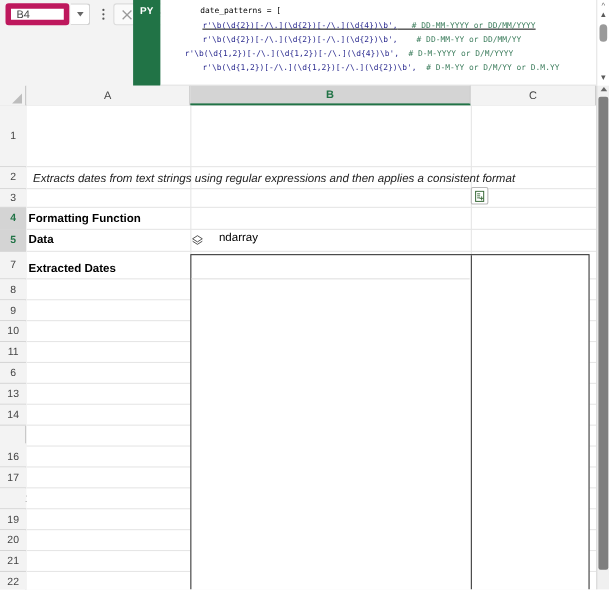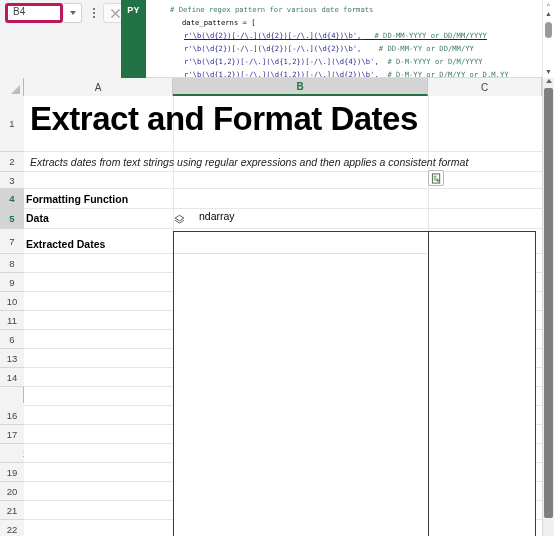--- a/index.html
+++ b/index.html
@@ -12,21 +12,21 @@
   }
   #app { position: relative; width: 554px; height: 536px; background:#f3f3f3; }
 
   
   #formula-row {
     position: absolute; left:0; top:0; width:554px; height:78px;
     background:#f3f3f3;
   }
   #name-box {
     position:absolute; left:5px; top:3px; width:58px; height:20px;
-    background:#ffffff; border:3px solid #be185d; border-radius:3px;
+    background:#ffffff; border:5px solid #be185d; border-radius:3px;
     display:flex; align-items:flex-start; padding-left:5px;
     font-size:10px; color:#444; font-family:"Liberation Sans", sans-serif;
   }
   #name-box-caret {
     position:absolute; left:64px; top:3px; width:18px; height:20px;
     background:#ffffff; border:1px solid #d0d0d0; border-left:none;
     border-radius:0 3px 3px 0;
     display:flex; align-items:center; justify-content:center;
   }
   .caret { width:0;height:0;border-left:3.5px solid transparent;border-right:3.5px solid transparent;border-top:4px solid #666; }
@@ -217,25 +217,24 @@
       <span class="fxicon">
         <span class="caret" style="border-top-color:#8a8a8a"></span>
       </span>
     </div>
 
     <div id="py-badge">
       <span>PY</span>
     </div>
 
     <div id="code-area">
-        <div class="cl" style="padding-left: 24px;"><span class="cmt"># Define regex pattern for various date formats</span></div>
         <div class="cl" style="padding-left: 36px;"><span class="plain">date_patterns = [</span></div>
         <div class="cl" style="padding-left: 38px; text-decoration: underline;"><span class="str">r'\b(\d{2})[-/\.](\d{2})[-/\.](\d{4})\b',</span><span class="cmt">   # DD-MM-YYYY or DD/MM/YYYY</span></div>
         <div class="cl" style="padding-left: 38px;"><span class="str">r'\b(\d{2})[-/\.](\d{2})[-/\.](\d{2})\b',</span><span class="cmt">    # DD-MM-YY or DD/MM/YY</span></div>
-        <div class="cl" style="padding-left: 38px;"><span class="str">r'\b(\d{1,2})[-/\.](\d{1,2})[-/\.](\d{4})\b',</span><span class="cmt">  # D-M-YYYY or D/M/YYYY</span></div>
+        <div class="cl" style="padding-left: 22px;"><span class="str">r'\b(\d{1,2})[-/\.](\d{1,2})[-/\.](\d{4})\b',</span><span class="cmt">  # D-M-YYYY or D/M/YYYY</span></div>
         <div class="cl" style="padding-left: 38px;"><span class="str">r'\b(\d{1,2})[-/\.](\d{1,2})[-/\.](\d{2})\b',</span><span class="cmt">  # D-M-YY or D/M/YY or D.M.YY</span></div>
       </div>
 
     <div id="fbar-scroll">
       <span class="sb-arrow">^</span>
       <span class="sb-arrow">▲</span>
       <span class="sb-thumb-small"></span>
       <span class="sb-arrow" style="position:absolute;bottom:2px">▼</span>
     </div>
   </div>
@@ -338,21 +337,20 @@
       <div class="gridline-h" style="top: 214px;"></div>
       <div class="gridline-h" style="top: 195px;"></div>
       <div class="gridline-h" style="top: 176px;"></div>
       <div class="gridline-h" style="top: 157px;"></div>
       <div class="gridline-h" style="top: 132px;"></div>
       <div class="gridline-h" style="top: 112px;"></div>
       <div class="gridline-h" style="top: 92px;"></div>
       <div class="gridline-h" style="top: 75px;"></div>
       <div class="gridline-h" style="top: 55px;"></div>
 
-    <div id="title-cell">Extract and Format Dates</div>
     <div id="subtitle-cell">Extracts dates from text strings using regular expressions and then applies a consistent format</div>
 
     <div class="lbl-bold" id="lbl-fmt">Formatting Function</div>
     <div class="lbl-bold" id="lbl-data">Data</div>
     <div class="lbl-bold" id="lbl-extracted">Extracted Dates</div>
 
 
     <div id="cell-ndarray">
       <span class="pyobj">
         <svg width="11" height="11" viewBox="0 0 14 14">

